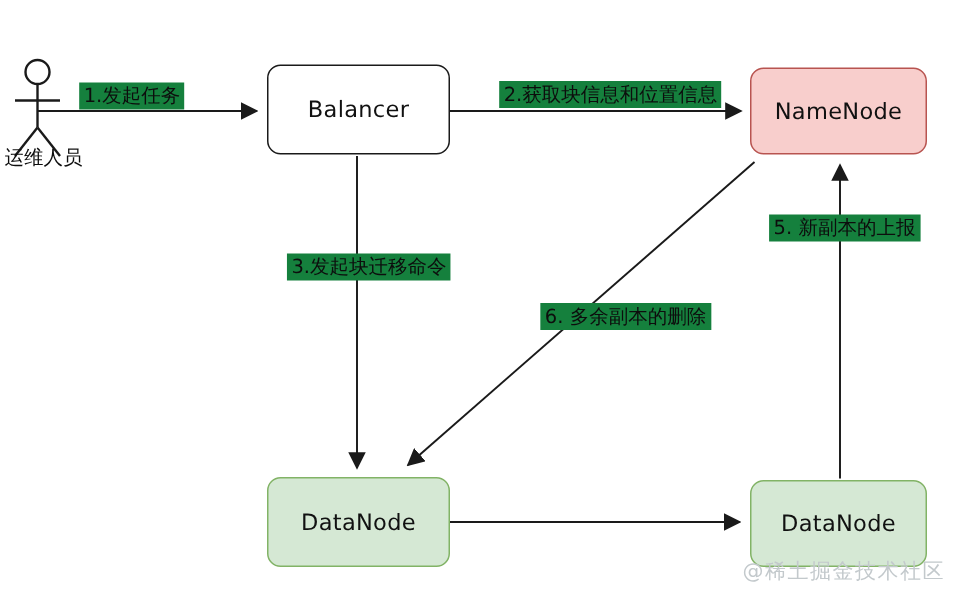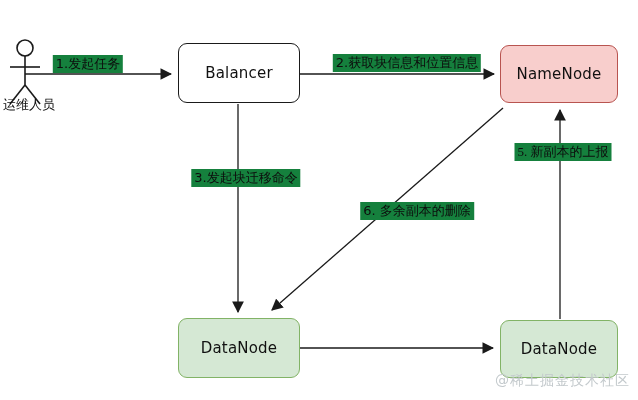--- a/index.html
+++ b/index.html
@@ -29,21 +29,21 @@
     font-size:13px;color:#0d0d0d;
     background:#15803d;
     padding:0 3px;
     white-space:nowrap;
     font-weight:500;
   }
   .lbl-1{left:88px;top:64px;}
   .lbl-2{left:407px;top:63px;}
   .lbl-3{left:246px;top:178px;text-align:right;}
   .lbl-4{left:374px;top:333px;}
-  .lbl-5{left:563px;top:152px;font-family:Liberation Serif, serif;}
+  .lbl-5{left:563px;top:152px;}
   .lbl-6{left:417px;top:211px;text-align:right;}
   .actor-label{
     position:absolute;left:29px;top:96px;
     transform:translateX(-50%);
     font-size:13px;color:#0d0d0d;white-space:nowrap;font-weight:400;
   }
   .watermark{
     position:absolute;right:8px;top:372px;
     font-size:14px;color:#c3c9cc;
     letter-spacing:1px;white-space:nowrap;

